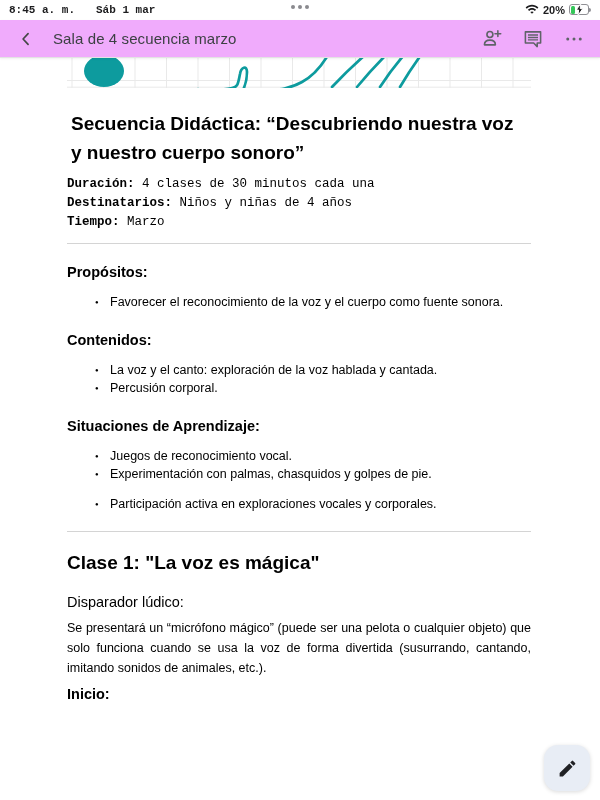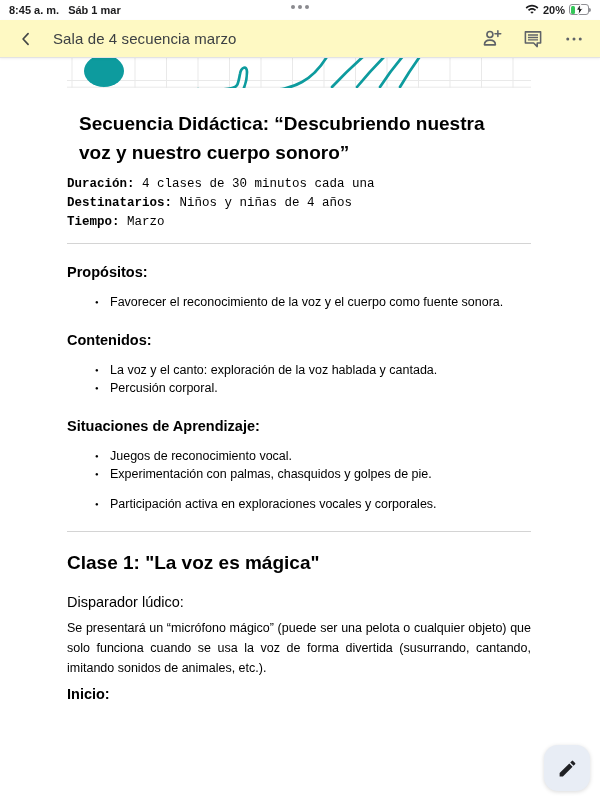--- a/index.html
+++ b/index.html
@@ -6,46 +6,46 @@
   html,body { background:#fff; }
   .screen {
     position:relative; width:600px; height:800px; overflow:hidden;
     background:#fff; font-family:"Liberation Sans", sans-serif; color:#000;
   }
   
   .status-bar {
     position:relative; height:20px; display:flex; align-items:center;
     justify-content:space-between; padding:0 9px; font-size:11px; font-weight:600; color:#1c1c1e;
   }
-  .sb-left { display:flex; gap:9px; }
+  .sb-left { display:flex; gap:21px;font-family:Liberation Mono, monospace; }
   .sb-center { position:absolute; left:50%; top:5px; transform:translateX(-50%); display:flex; gap:3px; }
   .sb-center i { width:4px; height:4px; border-radius:50%; background:#8a8a8e; }
   .sb-right { display:flex; align-items:flex-start; gap:4px; }
   .sb-right svg { display:block; }
   .batt { position:relative; width:22px; height:11px; }
   .batt-body { position:absolute; left:0; top:0; width:20px; height:11px; border:1px solid #8f8f94; border-radius:3px; }
   .batt-fill { position:absolute; left:1.5px; top:1.5px; width:4px; height:8px; border-radius:1.5px; background:#34C759; }
   .batt-nub { position:absolute; right:0; top:3.5px; width:1.8px; height:4px; background:#8f8f94; border-radius:0 2px 2px 0; }
   .batt-bolt { position:absolute; left:6px; top:-1px; }
   
   .toolbar {
     height:38px; display:flex; align-items:center; padding:0 14px 0 12px;
-    background:#fef9c3; border-bottom:1px solid #e3e3e3; box-shadow:0 1px 2px rgba(0,0,0,.06);
+    background:#f0abfc; border-bottom:1px solid #e3e3e3; box-shadow:0 1px 2px rgba(0,0,0,.06);
     position:relative; z-index:5;
   }
   .back-btn { width:28px; height:28px; display:flex; align-items:center; justify-content:center; }
   .tb-title { margin-left:13px; font-size:15px; color:#3c4043; letter-spacing:.1px; }
   .tb-spacer { flex:1; }
   .tb-actions { display:flex; align-items:center; gap:17px; }
   .tb-actions .icon-btn { width:24px; height:24px; display:flex; align-items:center; justify-content:center; }
   
   .doc { position:relative; }
   .drawing { margin:0 69px 0 67px; height:30px; overflow:hidden; }
   .content { padding:0 69px 0 67px; }
-  h1.doc-title { margin:21px 12px 0; font-size:19px; line-height:29px; font-weight:bold; }
+  h1.doc-title { margin:21px 4px 0; font-size:19px; line-height:29px; font-weight:bold; }
   .meta { margin-top:8px; font-size:12.5px; line-height:19px;font-family:Liberation Mono, monospace; }
   .meta b { font-weight:bold; }
   hr.rule { border:none; border-top:1px solid #d4d4d4; margin:11px 0 0; }
   hr.rule2 { border:none; border-top:1px solid #d4d4d4; margin:18px 0 0; }
   h3.sec { margin:18px 0 0; font-size:14.5px; line-height:20px; font-weight:bold; }
   ul.bullets { list-style:none; margin:11px 0 0; padding:0; }
   ul.bullets li { position:relative; padding-left:43px; font-size:12.5px; line-height:18.5px; }
   ul.bullets li::before { content:"●"; position:absolute; left:28px; top:0; font-size:6px; line-height:18.5px; }
   h2.class-title { margin:18px 0 0; font-size:19px; line-height:26px; font-weight:bold; }
   h3.sub { margin:16px 0 0; font-size:14.5px; line-height:20px; font-weight:normal; }

